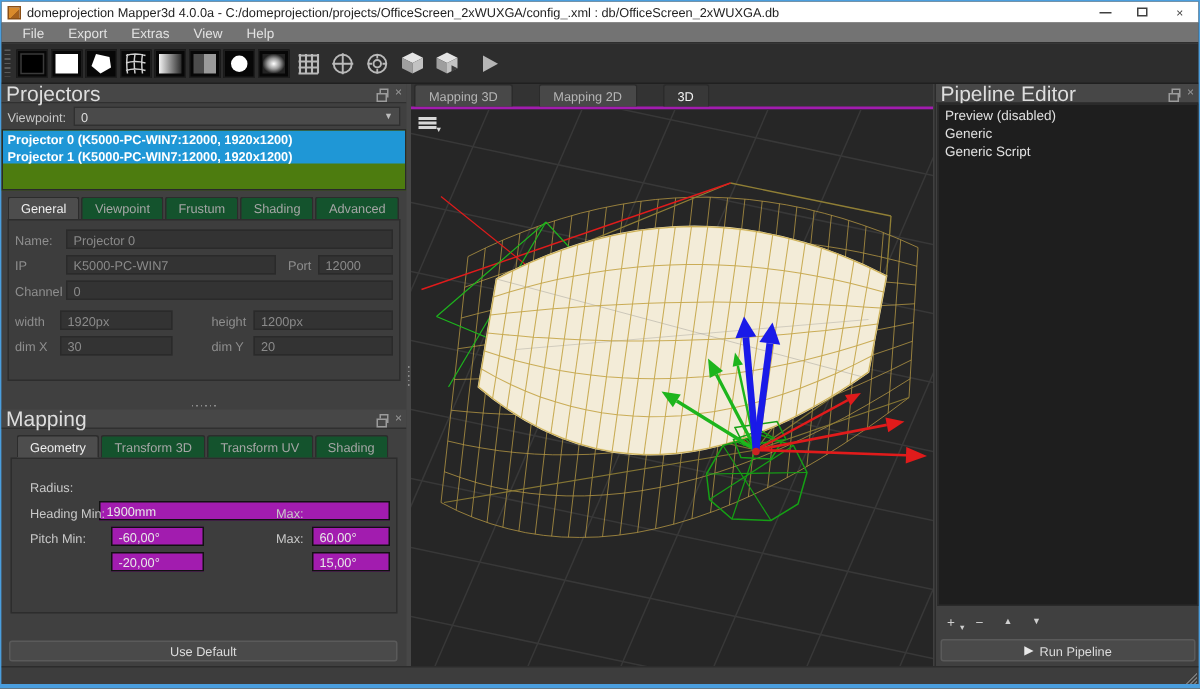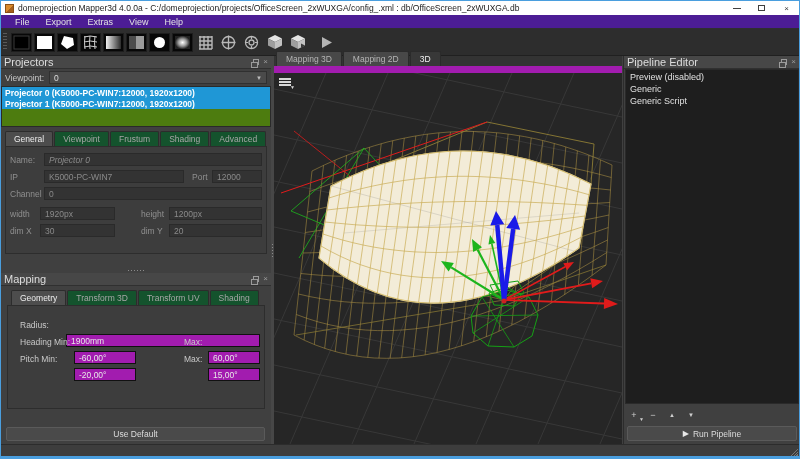--- a/index.html
+++ b/index.html
@@ -13,21 +13,21 @@
   .appicon { width:9px; height:9px; background:linear-gradient(135deg,#d98a2b 0 55%,#a45f1c 55% 100%);
              border:1px solid #8a4f16; margin-right:4px; flex:0 0 auto; }
   .wtitle { font-size:8.5px; color:#222; white-space:nowrap; overflow:hidden; flex:1; }
   .wctrls { display:flex; height:100%; }
   .wbtn { width:25px; height:100%; display:flex; align-items:center; justify-content:center;
           font-size:8px; color:#404040; }
   .wbtn div.box { width:7px; height:6px; border:1px solid #404040; }
   .wbtn div.min { width:8px; height:1px; background:#404040; }
 
   
-  .menubar { position:absolute; left:0; top:14px; width:798px; height:14px; background:#4c1d95;
+  .menubar { position:absolute; left:0; top:14px; width:798px; height:14px; background:#737373;
              border-bottom:1px solid #2f2f2f; display:flex; align-items:center; padding-left:6px; gap:0; }
   .menuitem { color:#e2e2e2; font-size:9px; padding:0 8px; }
 
   
   .toolbar { position:absolute; left:0; top:28px; width:798px; height:27px; background:#2d2d2d;
              border-bottom:1px solid #202020; display:flex; align-items:center; padding-left:2px; gap:2px; }
   .tgrip { width:4px; height:18px; margin-right:2px;
            background:repeating-linear-gradient(#5a5a5a 0 1px, #2d2d2d 1px 3px); }
   .tico { width:21px; height:19px; background:#070707; border:1px solid #1d1d1d;
           display:flex; align-items:center; justify-content:center; }
@@ -37,21 +37,21 @@
   
   .main { position:absolute; left:0; top:55px; width:798px; height:388px; }
   .lpanel { position:absolute; left:0; top:0; width:270px; height:388px; background:#404040; }
   .vsplit { position:absolute; left:270px; top:0; width:3px; height:388px; background:#474747; }
   .vsplit .dots { position:absolute; left:1px; top:188px; width:1px; height:14px;
                   background:repeating-linear-gradient(#8a8a8a 0 1px, #474747 1px 3px); }
   .viewport { position:absolute; left:273px; top:0; width:348px; height:388px; background:#333333; }
 
   .phead { height:13px; background:#474747; border-bottom:1px solid #303030; display:flex;
            align-items:center; padding:0 3px; }
-  .phead .ptitle { flex:1; font-size:11px; color:#dddddd; }
+  .phead .ptitle { flex:1; font-size:14px; color:#dddddd; }
   .mini-float { width:6px; height:6px; border:1px solid #9b9b9b; margin-right:4px; position:relative; }
   .mini-float:before { content:""; position:absolute; left:-3px; top:2px; width:5px; height:4px;
                        border:1px solid #9b9b9b; background:#474747; }
   .mini-close { font-size:8px; color:#9b9b9b; line-height:6px; }
 
   
   .vp-row { height:17px; display:flex; align-items:center; padding:0 4px; gap:5px; background:#404040; }
   .vp-row .lbl { font-size:8.5px; color:#c9c9c9; }
   .combo { flex:1; height:13px; background:#4a4a4a; border:1px solid #303030; color:#dddddd;
            font-size:8.5px; display:flex; align-items:center; padding:0 4px; }
@@ -76,22 +76,22 @@
 
   .hsplit { height:5px; display:flex; align-items:center; justify-content:center; }
   .hsplit .dots { width:16px; height:1px;
                   background:repeating-linear-gradient(90deg,#8a8a8a 0 1px, #404040 1px 3px); }
 
   .btn { background:#4a4a4a; border:1px solid #5a5a5a; color:#dcdcdc; font-size:8.5px;
          display:flex; align-items:center; justify-content:center; }
   .usedefault { position:absolute; left:5px; bottom:3px; width:259px; height:14px; border-radius:2px; }
 
   
-  .vtabs { height:17px; background:#333333; border-bottom:7px solid #a21caf; display:flex;
-           align-items:flex-end; padding-left:2px; gap:1px; }
+  .vtabs { height:17px; background:#333333; border-bottom:2px solid #a21caf; display:flex;
+           align-items:flex-end; padding-left:2px; gap:17px; }
   .vtab { background:#484848; border:1px solid #2b2b2b; border-bottom:none; color:#b5b5b5;
           font-size:8.5px; padding:2px 9px; border-radius:2px 2px 0 0; }
   .vtab.active { background:#383838; color:#f2f2f2; }
   .canvas { position:absolute; left:0; top:17px; width:348px; height:371px; background:#262626; overflow:hidden; }
   .hamburger { position:absolute; left:5px; top:5px; width:12px; height:10px; z-index:5; }
   .hamburger .bar { height:2px; background:#d8d8d8; margin-bottom:1px; }
   .hamburger .tri { position:absolute; right:-4px; bottom:-2px; font-size:5px; color:#d8d8d8; }
 
   
   .rpanelbox { position:absolute; left:622px; top:0; width:176px; height:388px; background:#404040;
@@ -262,21 +262,21 @@
       <div class="tabs">
         <span class="tab active">General</span>
         <span class="tab">Viewpoint</span>
         <span class="tab">Frustum</span>
         <span class="tab">Shading</span>
         <span class="tab">Advanced</span>
       </div>
       <div class="groupbox" style="height:108px;">
         <div class="frow">
           <span class="flabel" style="width:34px;">Name:</span>
-          <div class="fld" style="flex:1;font-style:italic;">Projector 0</div>
+          <div class="fld" style="flex:1;">Projector 0</div>
         </div>
         <div class="frow">
           <span class="flabel" style="width:34px;">IP</span>
           <div class="fld" style="width:140px;">K5000-PC-WIN7</div>
           <span class="flabel" style="margin-left:8px; width:20px;">Port</span>
           <div class="fld" style="flex:1;">12000</div>
         </div>
         <div class="frow">
           <span class="flabel" style="width:34px;">Channel</span>
           <div class="fld" style="flex:1;">0</div>

